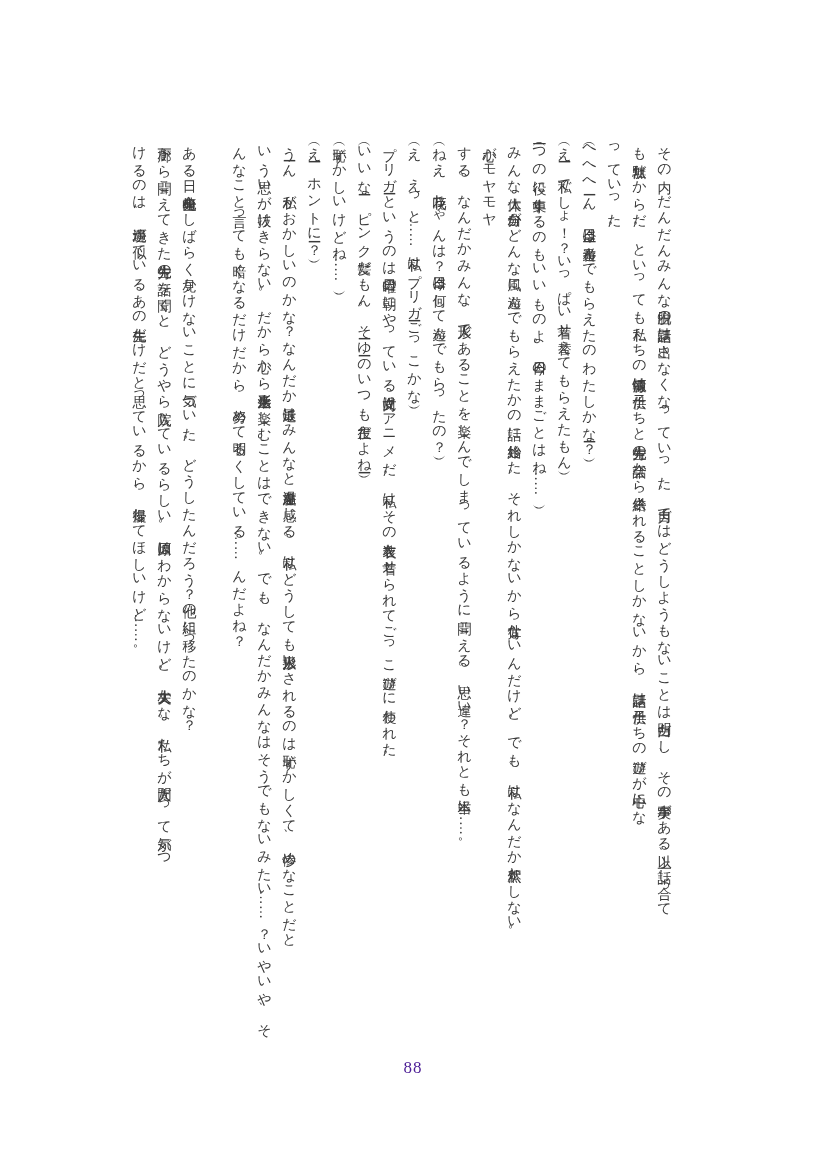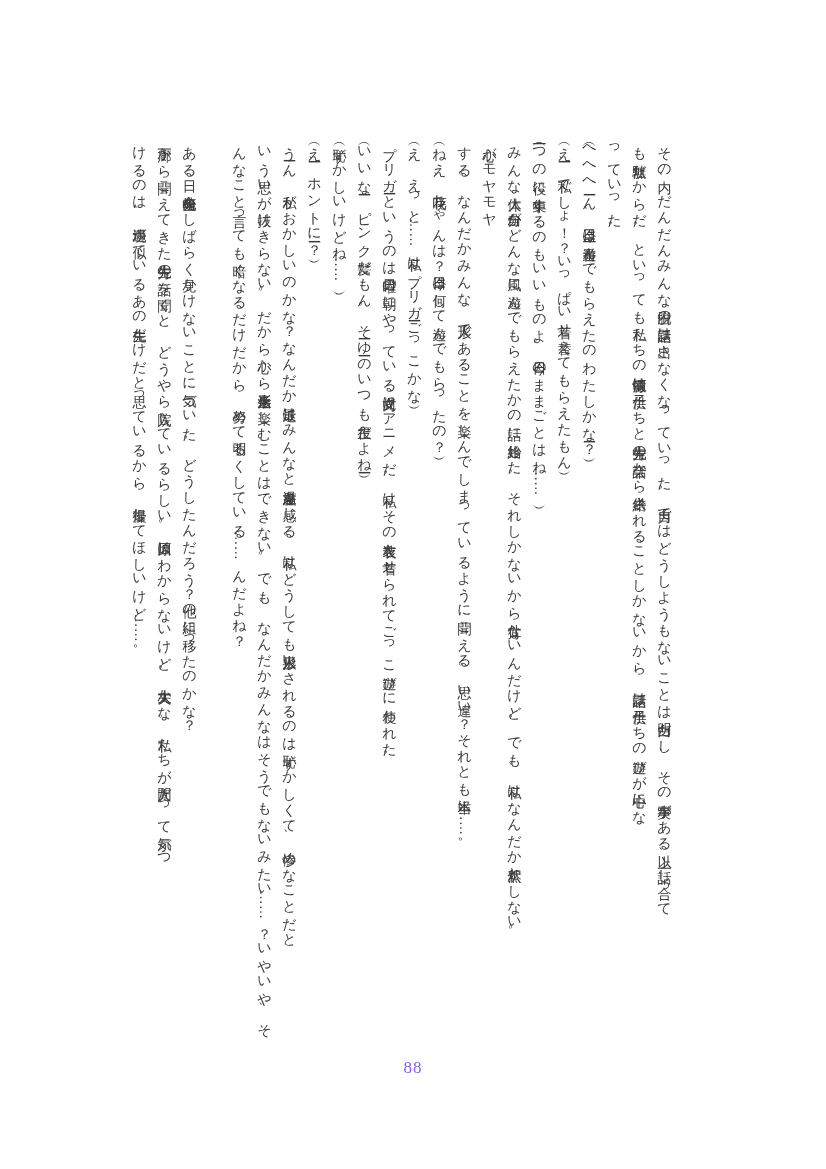--- a/index.html
+++ b/index.html
@@ -38,21 +38,21 @@
     white-space: nowrap;
   }
   .page-number {
     position: absolute;
     top: 1058px;
     left: 0;
     width: 100%;
     text-align: center;
     font-size: 17px;
     letter-spacing: 1px;
-    color: #8b5cf6;
+    color: #4c1d95;
   }
 </style>
 </head>
 <body>
 
 <div class="page">
   <div class="text-block" id="text-block">
       <p class="vline">その内、だんだんみんな脱出の話題は出さなくなっていった。自力ではどうしようもないことは明白だし、その事実がある以上、話し合って</p>
       <p class="vline">も無駄だからだ。といっても私たちの情報源は子供たちと先生方の会話から供給されることしかないから、話題は子供たちの遊びが中心にな</p>
       <p class="vline">っていった。</p>

